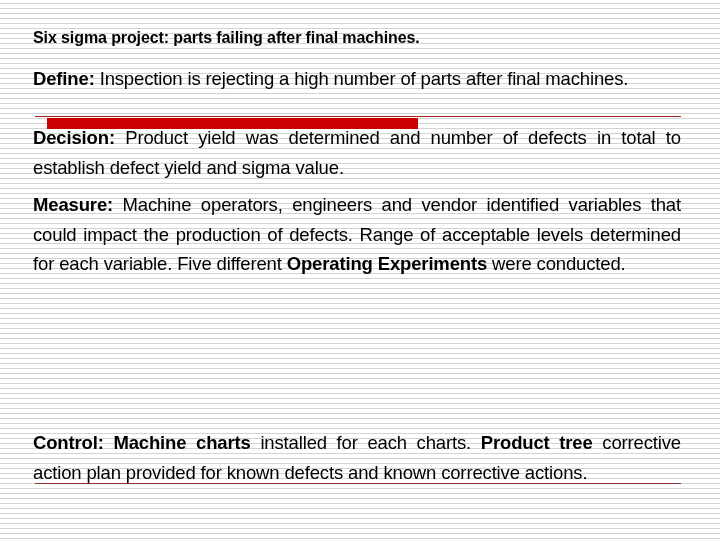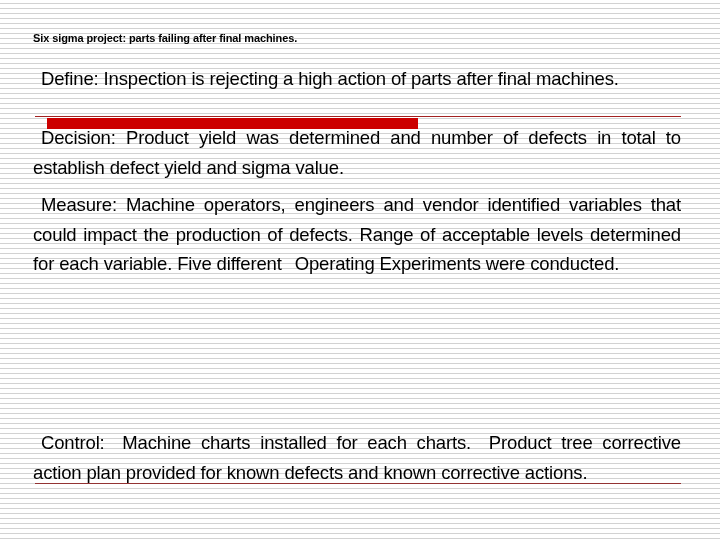--- a/index.html
+++ b/index.html
@@ -38,41 +38,40 @@
     top: 0;
     width: 648px;
     height: 540px;
   }
 
   .title {
     position: absolute;
     left: 0;
     top: 26px;
     width: 648px;
-    font-size: 11px;
+    font-size: 16px;
     font-weight: bold;
     line-height: 24px;
     color: #000000;
     letter-spacing: -0.1px;
     white-space: nowrap;
   }
 
   .para {
     position: absolute;
     left: 0;
     width: 648px;
     font-size: 18.5px;
     line-height: 29.5px;
     color: #000000;
     text-align: justify;
     letter-spacing: -0.15px;
   }
   .para b {
-    font-weight: normal;
-    margin-left: 8px;
+    font-weight: bold;
   }
 
   #para-define  { top: 64px; }
   #para-measure { top: 123px; }
   #para-analyze { top: 190px; }
   #para-improve { top: 337px; }
   #para-control { top: 428px; }
 
   
   .para > span.flow {
@@ -115,21 +114,21 @@
 
   <div id="accent-rule"></div>
   <div id="accent-bar"></div>
   <div id="bottom-rule"></div>
 
   <div id="content">
 
     <div class="title">Six sigma project: parts failing after final machines.</div>
 
     <div class="para" id="para-define">
-      <b>Define:</b><span class="flow"> Inspection is rejecting a high action of parts after final machines.</span>
+      <b>Define:</b><span class="flow"> Inspection is rejecting a high number of parts after final machines.</span>
     </div>
 
     <div class="para" id="para-measure">
       <b>Decision:</b><span class="flow"> Product yield was determined and number of defects in total to establish defect yield and sigma value.</span>
     </div>
 
     <div class="para" id="para-analyze">
       <b>Measure:</b><span class="flow"> Machine operators, engineers and vendor identified variables that could impact the production of defects. Range of acceptable levels determined for each variable. Five different </span><b>Operating Experiments</b><span class="flow"> were conducted.</span>
     </div>
 

